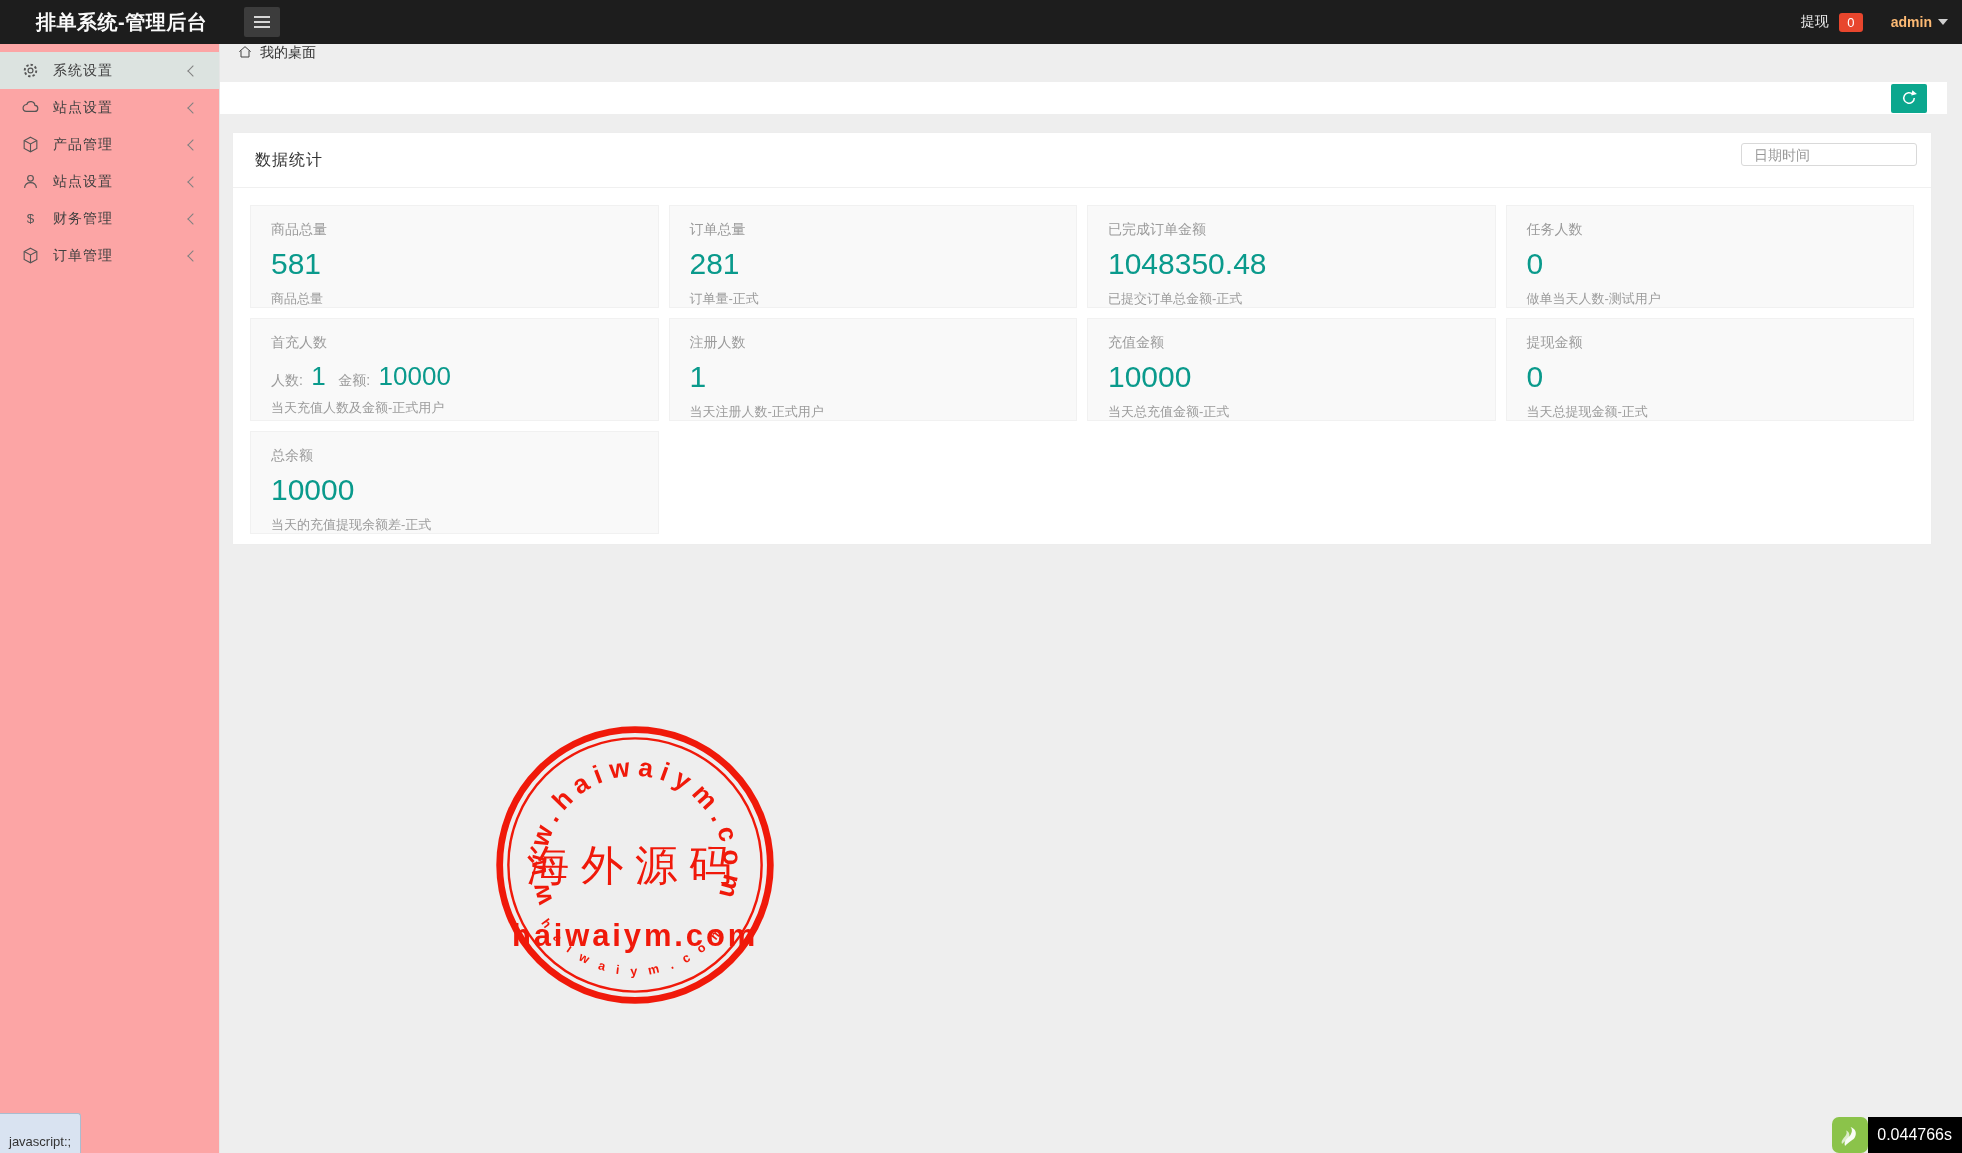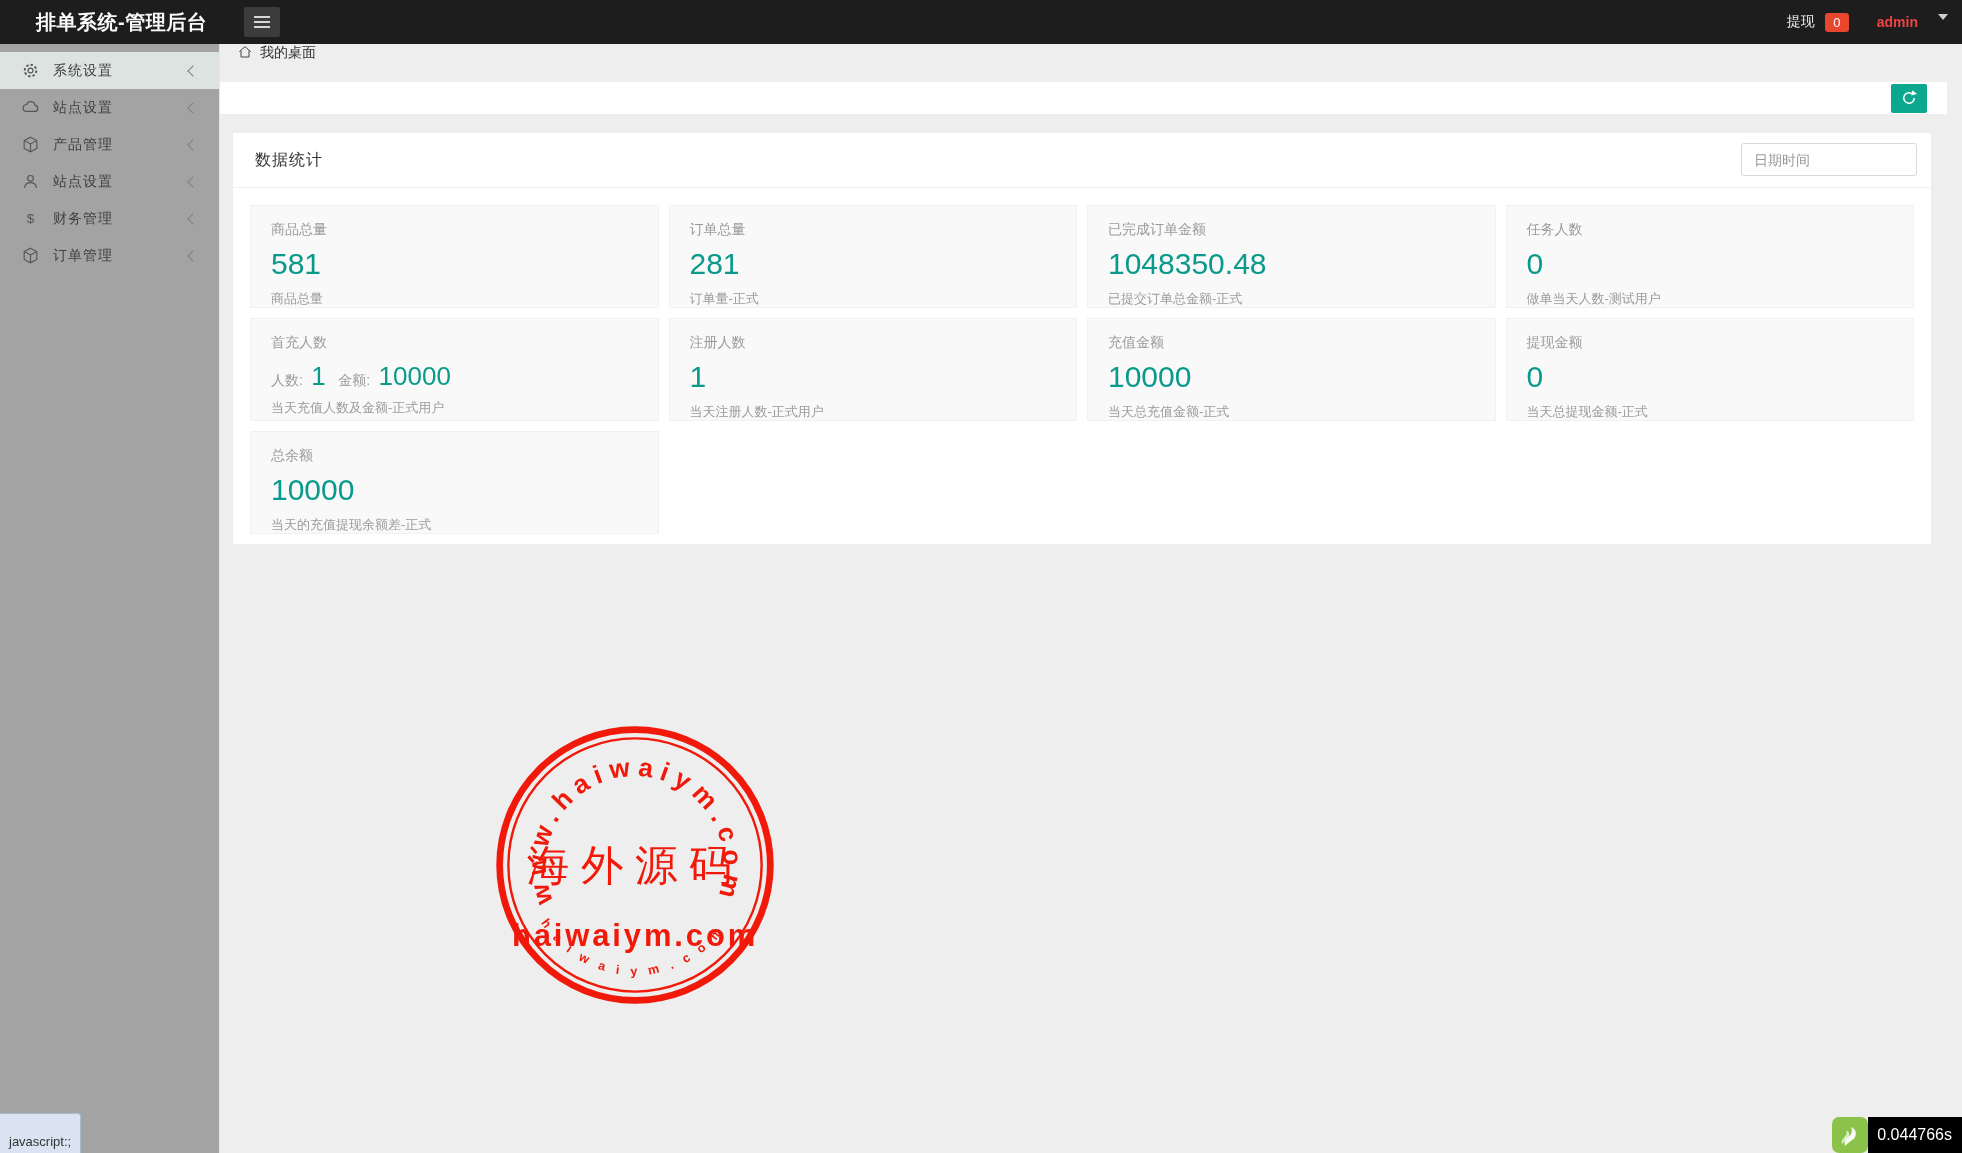--- a/index.html
+++ b/index.html
@@ -6,41 +6,41 @@
   .stage{position:relative;width:1962px;height:1153px;overflow:hidden;background:#eeeeee;}
 
   
   .topbar{position:absolute;left:0;top:0;width:100%;height:44px;background:#1d1d1d;display:flex;align-items:center;z-index:30;padding-left:12px;}
   .app-title{color:#fafafa;font-size:20px;font-weight:bold;padding-left:24px;width:196px;letter-spacing:.5px;white-space:nowrap;}
   .burger{width:36px;height:30px;background:#3c3c3c;border-radius:2px;margin-left:12px;display:flex;flex-direction:column;justify-content:center;align-items:center;gap:3px;cursor:pointer;}
   .burger i{display:block;width:16px;height:2px;background:#d6d6d6;}
   .topbar-right{margin-left:auto;display:flex;align-items:center;gap:10px;padding-right:26px;}
   .withdraw{color:#ededed;font-size:14px;cursor:pointer;}
   .wd-badge{display:inline-block;min-width:14px;text-align:center;background:#e8462d;color:#fff;font-size:13px;padding:2px 5px;border-radius:3px;}
-  .admin{display:flex;gap:20px;color:#ef4444;font-size:14px;font-weight:bold;margin-left:18px;cursor:pointer;}
+  .admin{display:flex;align-items:center;gap:6px;color:#fdba74;font-size:14px;font-weight:bold;margin-left:18px;cursor:pointer;}
   .caret{width:0;height:0;border-left:5px solid transparent;border-right:5px solid transparent;border-top:6px solid #cfcfcf;}
 
   
-  .sidebar{position:absolute;left:0;top:44px;bottom:0;width:220px;background:#a3a3a3;border-right:1px solid #e6e6e6;padding-top:8px;box-sizing:border-box;z-index:20;}
+  .sidebar{position:absolute;left:0;top:44px;bottom:0;width:220px;background:#fca5a5;border-right:1px solid #e6e6e6;padding-top:8px;box-sizing:border-box;z-index:20;}
   .side-item{height:37px;display:flex;align-items:center;padding:0 20px;cursor:pointer;color:#404040;font-size:14px;}
   .side-item.active{background:#dce3e0;}
   .side-item .icon{width:20px;height:20px;margin-right:13px;flex:0 0 auto;display:flex;align-items:center;justify-content:center;}
   .side-item .lbl{flex:1;letter-spacing:1px;}
   .chev{width:7px;height:7px;border-left:1.5px solid #808080;border-bottom:1.5px solid #808080;transform:rotate(45deg);margin-right:2px;}
 
   
   .content{position:absolute;left:220px;top:44px;right:0;bottom:0;background:#eeeeee;}
   .breadcrumb{height:38px;display:flex;padding-left:17px;color:#333;font-size:14px;gap:7px;}
   .toolbar{height:32px;background:#ffffff;margin-right:15px;display:flex;align-items:center;justify-content:flex-end;}
   .refresh-btn{width:36px;height:29px;background:#0ba78e;border-radius:2px;margin-right:20px;display:flex;align-items:center;justify-content:center;cursor:pointer;}
 
   .card{background:#ffffff;margin:19px 31px 0 13px;min-height:405px;box-shadow:0 0 1px rgba(0,0,0,.04);}
   .card-head{position:relative;height:54px;border-bottom:1px solid #f0f0f0;padding-left:28px;}
   .card-title{position:absolute;left:22px;top:0;line-height:54px;font-size:16px;color:#333;letter-spacing:1px;}
-  .date-input{position:absolute;right:14px;top:10px;width:176px;height:33px;box-sizing:border-box;border:1px solid #d9d9d9;border-radius:3px;background:#fff;padding:0 12px;font-size:14px;color:#555;font-family:inherit;}
+  .date-input{position:absolute;right:14px;top:10px;width:176px;height:23px;box-sizing:border-box;border:1px solid #d9d9d9;border-radius:3px;background:#fff;padding:0 12px;font-size:14px;color:#555;font-family:inherit;}
   .date-input::placeholder{color:#999;}
 
   .card-body{padding:17px 17px 10px;display:grid;grid-template-columns:repeat(4,1fr);gap:10px;}
   .stat{background:#f9f9f9;border:1px solid #f1f1f1;box-sizing:border-box;height:103px;padding:15px 20px 0;}
   .stat .s-label{font-size:14px;color:#9b9b9b;}
   .stat .s-value{margin-top:8px;font-size:30px;color:#0a9a8c;line-height:1.15;white-space:nowrap;}
   .stat .s-desc{margin-top:8px;font-size:13px;color:#9b9b9b;white-space:nowrap;}
   .s-mix{margin-top:10px;line-height:1.1;white-space:nowrap;}
   .s-mix .k{font-size:14px;color:#9b9b9b;}
   .s-mix .v{font-size:26px;color:#0a9a8c;margin:0 8px 0 4px;}

